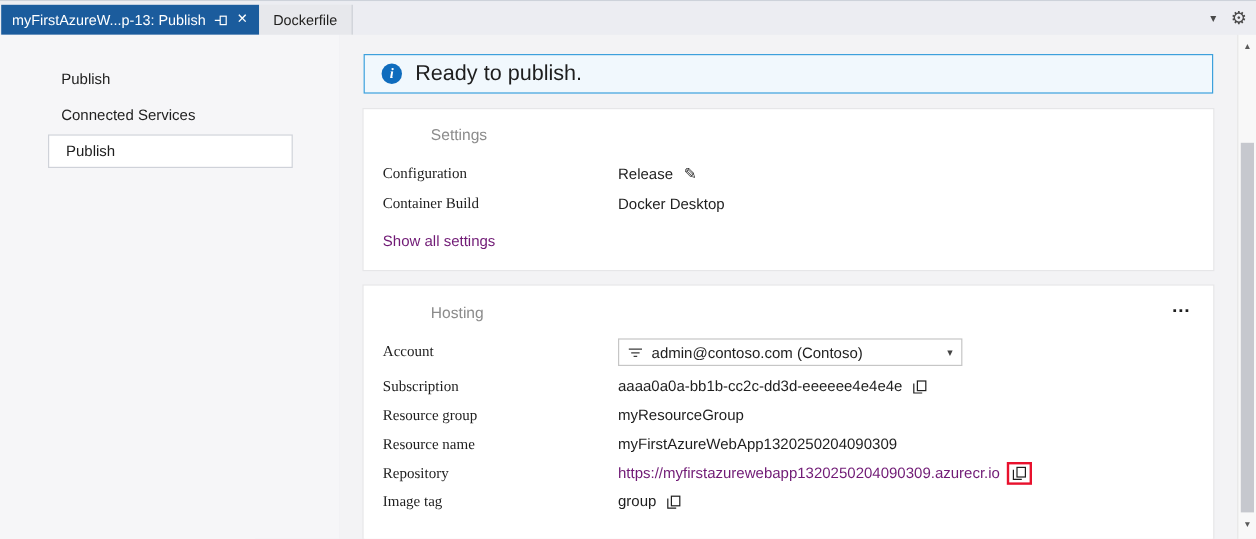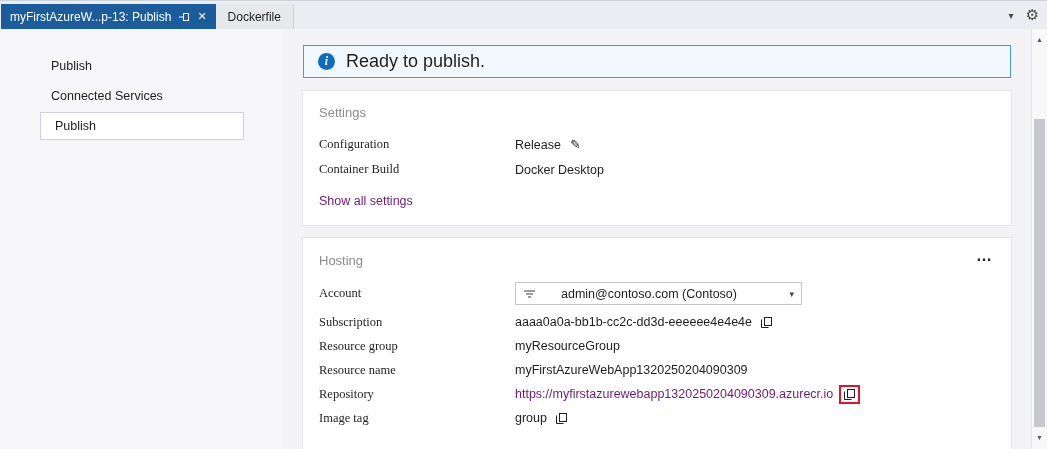--- a/index.html
+++ b/index.html
@@ -35,35 +35,35 @@
 
   
   .banner { height:33px; background:#f1f8fd; border:1px solid #3da0dc; display:flex; align-items:center; padding:0 14px; gap:11px; margin-bottom:13px; }
   .info-icon { width:17px; height:17px; border-radius:50%; background:#0f6cbd; color:#fff;
     font-family:"Liberation Serif", serif; font-style:italic; font-weight:bold; font-size:12px;
     display:flex; align-items:center; justify-content:center; flex:none; }
   .banner-text { font-size:18px; }
 
   
   .card { background:#fff; box-shadow:0 0 0 1px rgba(0,0,0,0.05); padding:14px 16px; margin-bottom:13px; }
-  .card-title { color:#8c8c8c; font-size:13px; }
+  .card-title { color:#8c8c8c; font-size:13px;margin-left:40px; }
   .card-head { display:flex; justify-content:space-between; align-items:center; }
   .ellipsis { font-weight:bold; font-size:16px; letter-spacing:1px; line-height:8px; cursor:pointer; color:#1e1e1e; padding:0 2px 8px 2px; }
   .settings-card { height:134px; }
   .hosting-card { height:250px; }
   .rows { margin-top:12px; }
   .row { display:flex; align-items:center; height:25px; }
   .hosting-card .row { height:24px; }
   .row.account-row { height:27px; margin-bottom:3px; }
   .row-label { width:196px; flex:none;font-family:Liberation Serif, serif; }
   .pencil { margin-left:9px; font-size:13px; cursor:pointer; }
   .link { color:#701a75; text-decoration:none; cursor:pointer; }
   .show-all { display:inline-block; margin-top:12px; }
 
-  .combobox { width:287px; height:23px; border:1px solid #c6c6c6; background:#fff; display:flex; align-items:center; padding:0 7px; gap:25px; cursor:pointer; }
+  .combobox { width:287px; height:23px; border:1px solid #c6c6c6; background:#fff; display:flex; align-items:center; padding:0 7px; gap:7px; cursor:pointer; }
   .combo-text { flex:1; }
   .combo-arrow { font-size:9px; color:#444; cursor:pointer; }
 
   .copy-btn { margin-left:8px; display:inline-flex; align-items:center; cursor:pointer; }
   .highlight-box { margin-left:6px; border:2px solid #e8112d; padding:1px 2px; display:inline-flex; align-items:center; }
   .highlight-box .copy-btn { margin-left:0; }
 
   
   .scrollbar { width:16px; flex:none; background:#f8f8f8; border-left:1px solid #e5e5e5; position:relative; }
   .sb-arrow { position:absolute; left:0; right:0; text-align:center; font-size:7px; color:#5a5a5a; height:16px; line-height:16px; cursor:pointer; }

